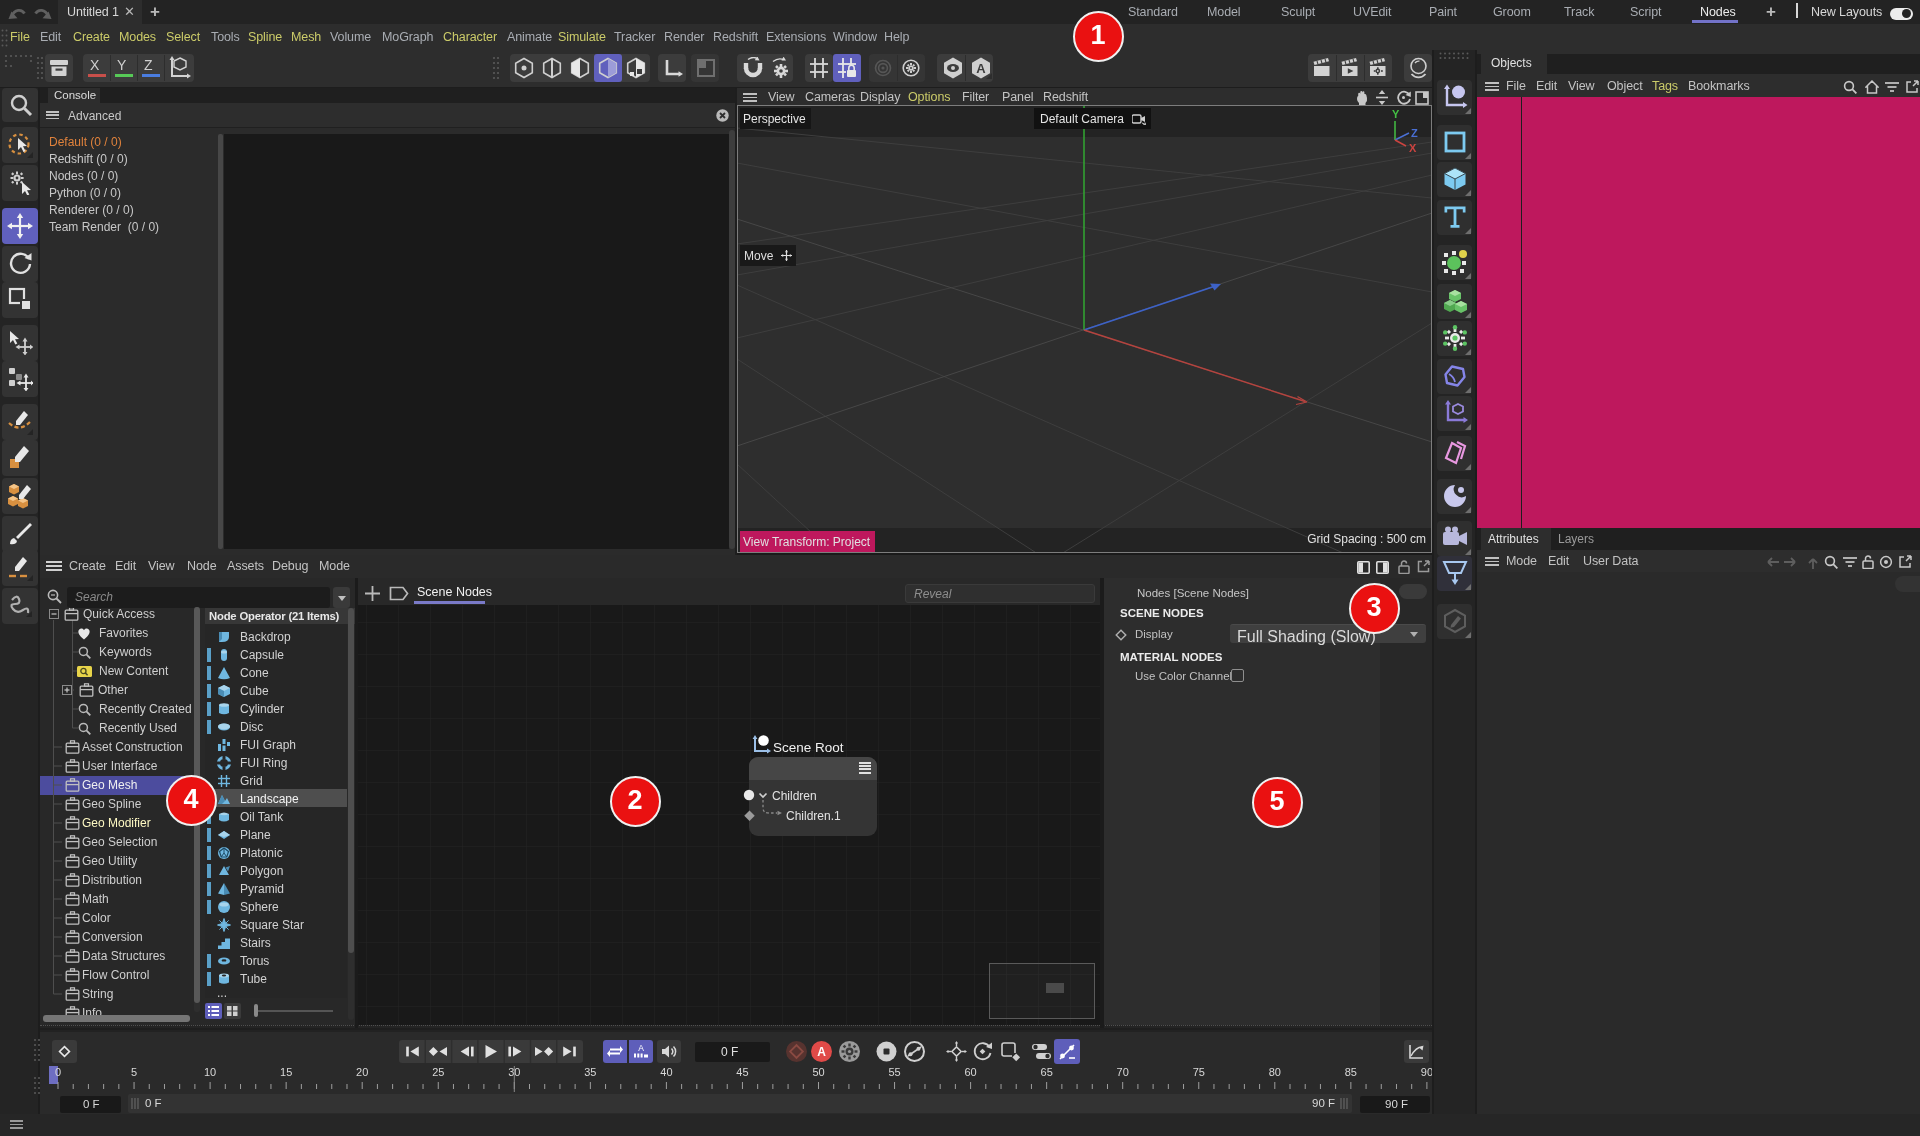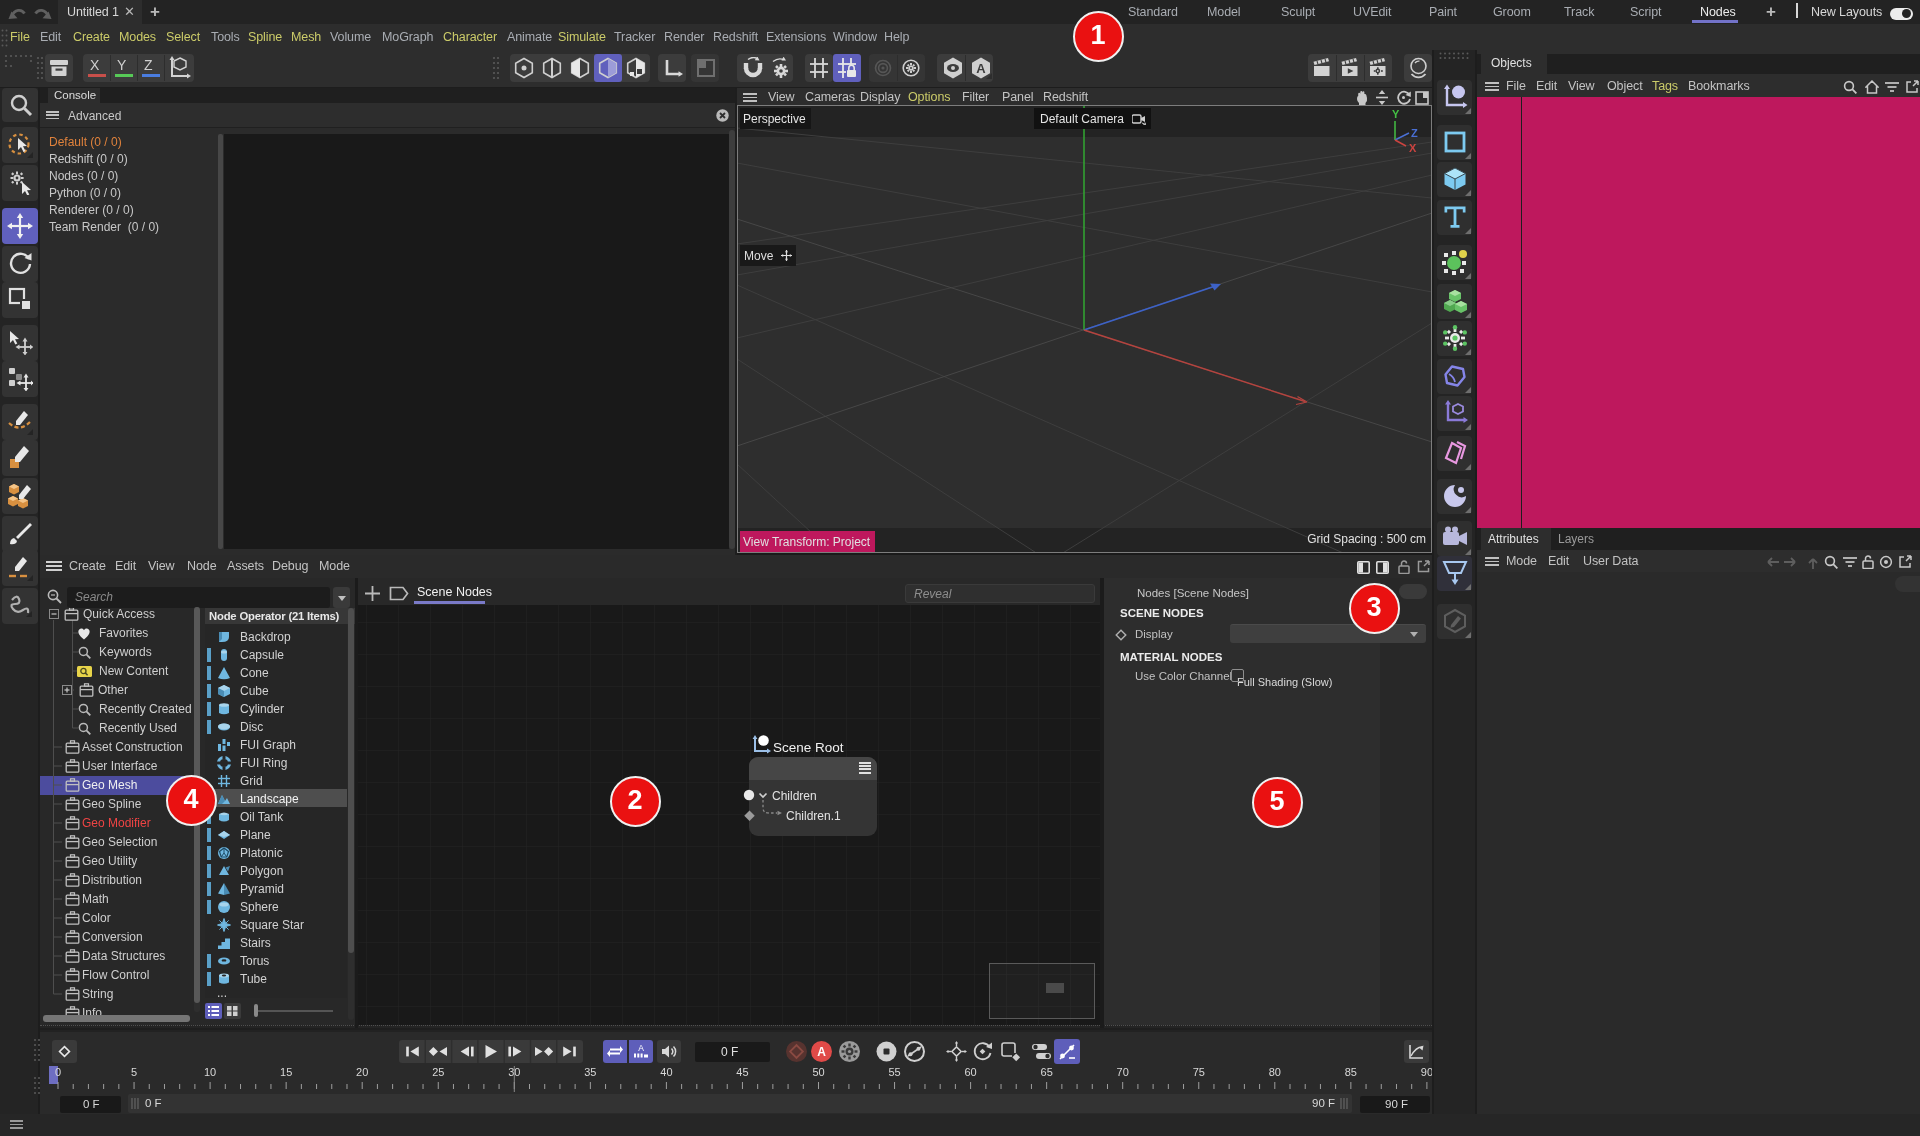--- a/index.html
+++ b/index.html
@@ -717,21 +717,21 @@
           <rect x="5.5" y="0.8" width="4" height="2.4" fill="none" stroke="#c0c0c0" stroke-width="1.2"></rect>
           <rect x="1.2" y="3.2" width="12.6" height="10" rx="1" fill="none" stroke="#c0c0c0" stroke-width="1.3"></rect>
           <line x1="1.2" y1="6.6" x2="13.8" y2="6.6" stroke="#c0c0c0" stroke-width="1.3"></line>
         </svg>
         <span class="abs" style="left:42px;top:219px;font-size:12px;color:#cfcfcf;white-space:nowrap;">Geo Spline</span>
         <svg class="abs" style="left:25px;top:238px;" width="15" height="14" viewBox="0 0 15 14">
           <rect x="5.5" y="0.8" width="4" height="2.4" fill="none" stroke="#c0c0c0" stroke-width="1.2"></rect>
           <rect x="1.2" y="3.2" width="12.6" height="10" rx="1" fill="none" stroke="#c0c0c0" stroke-width="1.3"></rect>
           <line x1="1.2" y1="6.6" x2="13.8" y2="6.6" stroke="#c0c0c0" stroke-width="1.3"></line>
         </svg>
-        <span class="abs" style="left:42px;top:238px;font-size:12px;color:#ef4444;white-space:nowrap;">Geo Modifier</span>
+        <span class="abs" style="left:42px;top:238px;font-size:12px;color:#fef9c3;white-space:nowrap;">Geo Modifier</span>
         <svg class="abs" style="left:25px;top:257px;" width="15" height="14" viewBox="0 0 15 14">
           <rect x="5.5" y="0.8" width="4" height="2.4" fill="none" stroke="#c0c0c0" stroke-width="1.2"></rect>
           <rect x="1.2" y="3.2" width="12.6" height="10" rx="1" fill="none" stroke="#c0c0c0" stroke-width="1.3"></rect>
           <line x1="1.2" y1="6.6" x2="13.8" y2="6.6" stroke="#c0c0c0" stroke-width="1.3"></line>
         </svg>
         <span class="abs" style="left:42px;top:257px;font-size:12px;color:#cfcfcf;white-space:nowrap;">Geo Selection</span>
         <svg class="abs" style="left:25px;top:276px;" width="15" height="14" viewBox="0 0 15 14">
           <rect x="5.5" y="0.8" width="4" height="2.4" fill="none" stroke="#c0c0c0" stroke-width="1.2"></rect>
           <rect x="1.2" y="3.2" width="12.6" height="10" rx="1" fill="none" stroke="#c0c0c0" stroke-width="1.3"></rect>
           <line x1="1.2" y1="6.6" x2="13.8" y2="6.6" stroke="#c0c0c0" stroke-width="1.3"></line>
@@ -1025,21 +1025,21 @@
 
   <div class="abs" style="left:1064px;top:23px;width:276px;height:450px;background:#2d2d2d;" id="ne-attr">
     <span class="abs" style="left:33px;top:9px;font-size:11.5px;color:#c6c6c6;">Nodes [Scene Nodes]</span>
     <div class="abs" style="left:295px;top:6px;width:28px;height:15px;background:#3a3a3a;border-radius:8px;"></div>
     <span class="abs" style="left:16px;top:29px;font-size:11.5px;font-weight:bold;color:#ececec;">SCENE NODES</span>
     <svg class="abs" style="left:10px;top:50px;" width="14" height="14" viewBox="0 0 14 14">
       <rect x="3.6" y="3.6" width="6.8" height="6.8" fill="none" stroke="#b0b0b0" stroke-width="1.4" transform="rotate(45 7 7)"></rect>
     </svg>
     <span class="abs" style="left:31px;top:50px;font-size:11.5px;color:#c2c2c2;">Display</span>
     <div class="abs" style="left:126px;top:46px;width:196px;height:19px;background:#3f3f3f;border-radius:3px;border-top:1px solid #4a4a4a;">
-      <span class="abs" style="left:7px;top:2.5px;font-size:11px;color:#dadada;margin-top:48px;">Full Shading (Slow)</span>
+      <span class="abs" style="left:7px;top:2.5px;font-size:16px;color:#dadada;">Full Shading (Slow)</span>
       <div class="abs" style="left:180px;top:7px;width:0;height:0;border-left:4.5px solid transparent;border-right:4.5px solid transparent;border-top:5px solid #b0b0b0;"></div>
     </div>
     <span class="abs" style="left:16px;top:73px;font-size:11.5px;font-weight:bold;color:#ececec;">MATERIAL NODES</span>
     <span class="abs" style="left:31px;top:92px;font-size:11.5px;color:#c2c2c2;">Use Color Channel</span>
     <div class="abs" style="left:127px;top:91px;width:13px;height:13px;border:1.5px solid #8e8e8e;border-radius:2px;"></div>
   </div>
   <div class="abs" style="left:0;top:470px;width:1392px;height:3px;background:#242424;border-top:1px dotted #505050;"></div>
   <div class="abs" style="left:315px;top:23px;width:3px;height:450px;background:#1b1b1b;"></div>
   <div class="abs" style="left:1060px;top:23px;width:4px;height:450px;background:#1b1b1b;"></div>
 </div>

